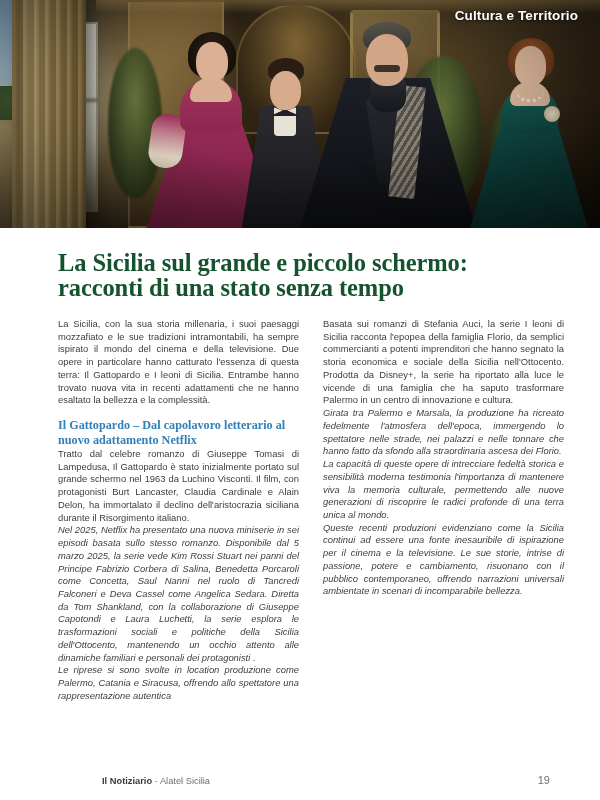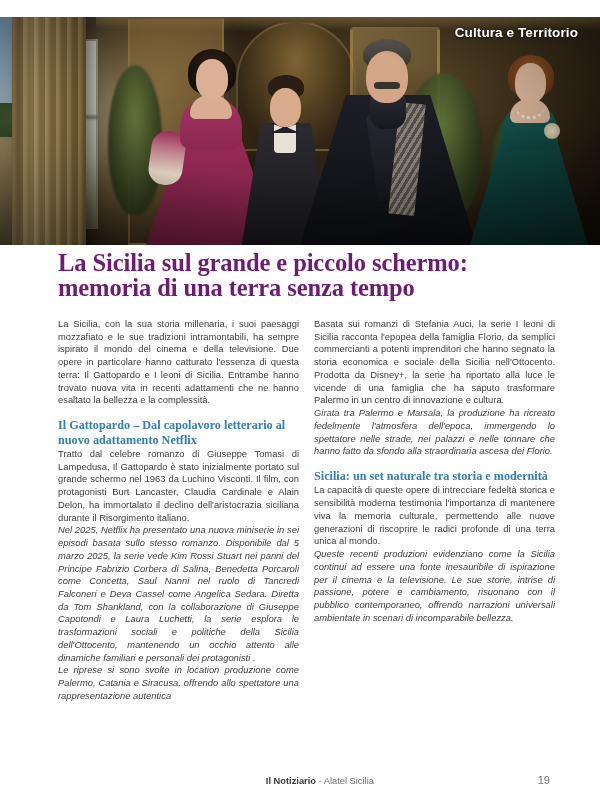--- a/index.html
+++ b/index.html
@@ -20,21 +20,21 @@
     width: 600px;
     height: 800px;
     position: relative;
     background: #ffffff;
   }
 
   
   .hero {
     position: absolute;
     left: 0;
-    top: 17px;
+    top: 0;
     width: 600px;
     height: 228px;
     overflow: hidden;
     background: #a21caf;
   }
 
   .hero-scene {
     position: absolute;
     inset: 0;
     background:
@@ -319,32 +319,32 @@
   
   .article {
     position: absolute;
     left: 0;
     top: 228px;
     width: 600px;
   }
 
   .headline {
     margin: 22px 54px 0 58px;
-    color: #701a75;
+    color: #14532d;
     font-family: "Liberation Serif", serif;
     font-weight: bold;
     font-size: 24.5px;
     line-height: 1.02;
     letter-spacing: -0.1px;
   }
 
   .columns {
     display: flex;
     margin: 18px 50px 0 58px;
-    gap: 15px;
+    gap: 24px;
     align-items: flex-start;
   }
 
   .col {
     width: 241px;
     flex: 0 0 241px;
   }
 
   p.body {
     font-family: "Liberation Sans", sans-serif;
@@ -376,21 +376,21 @@
     right: 50px;
     bottom: 14px;
     display: flex;
     align-items: baseline;
     font-family: "Liberation Sans", sans-serif;
     font-size: 9.3px;
     color: #6f6f72;
   }
   .footer-center {
     flex: 1;
-    text-align: center;
+    text-align: left;
     margin-left: 44px;
   }
   .footer-brand { font-weight: bold; color: #3a3a3c; }
   .footer-sep { color: #8a8a8d; }
   .footer-page {
     color: #6f6f72;
     font-size: 11px;
   }
 </style>
 </head>
@@ -456,21 +456,21 @@
 
     <div class="hero-vignette"></div>
 
     <div class="section-kicker">Cultura e Territorio</div>
   </div>
 
   <div class="article">
 
     <h1 class="headline">
       <span>La Sicilia sul grande e piccolo schermo:</span><br>
-      <span>memoria di una terra senza tempo</span>
+      <span>racconti di una stato senza tempo</span>
     </h1>
 
     <div class="columns">
 
       <div class="col">
         <p class="body">La Sicilia, con la sua storia millenaria, i suoi paesaggi mozzafiato e le sue tradizioni intramontabili, ha sempre ispirato il mondo del cinema e della televisione. Due opere in particolare hanno catturato l'essenza di questa terra: Il Gattopardo e I leoni di Sicilia. Entrambe hanno trovato nuova vita in recenti adattamenti che ne hanno esaltato la bellezza e la complessità.</p>
 
         <h3 class="sub">Il Gattopardo – Dal capolavoro letterario al nuovo adattamento Netflix</h3>
 
         <p class="body">Tratto dal celebre romanzo di Giuseppe Tomasi di Lampedusa, Il Gattopardo è stato inizialmente portato sul grande schermo nel 1963 da Luchino Visconti. Il film, con protagonisti Burt Lancaster, Claudia Cardinale e Alain Delon, ha immortalato il declino dell'aristocrazia siciliana durante il Risorgimento italiano.</p>
@@ -480,21 +480,20 @@
         <p class="body">Le riprese si sono svolte in location produzione come Palermo, Catania e Siracusa, offrendo allo spettatore una rappresentazione autentica</p>
       </div>
 
       <div class="col">
 
 
         <p class="body">Basata sui romanzi di Stefania Auci, la serie I leoni di Sicilia racconta l'epopea della famiglia Florio, da semplici commercianti a potenti imprenditori che hanno segnato la storia economica e sociale della Sicilia nell'Ottocento. Prodotta da Disney+, la serie ha riportato alla luce le vicende di una famiglia che ha saputo trasformare Palermo in un centro di innovazione e cultura.</p>
 
         <p class="body">Girata tra Palermo e Marsala, la produzione ha ricreato fedelmente l'atmosfera dell'epoca, immergendo lo spettatore nelle strade, nei palazzi e nelle tonnare che hanno fatto da sfondo alla straordinaria ascesa dei Florio.</p>
 
-        <h3 class="sub">Sicilia: un set naturale tra storia e modernità</h3>
 
         <p class="body">La capacità di queste opere di intrecciare fedeltà storica e sensibilità moderna testimonia l'importanza di mantenere viva la memoria culturale, permettendo alle nuove generazioni di riscoprire le radici profonde di una terra unica al mondo.</p>
 
         <p class="body">Queste recenti produzioni evidenziano come la Sicilia continui ad essere una fonte inesauribile di ispirazione per il cinema e la televisione. Le sue storie, intrise di passione, potere e cambiamento, risuonano con il pubblico contemporaneo, offrendo narrazioni universali ambientate in scenari di incomparabile bellezza.</p>
       </div>
 
     </div>
   </div>
 
   <div class="footer">

